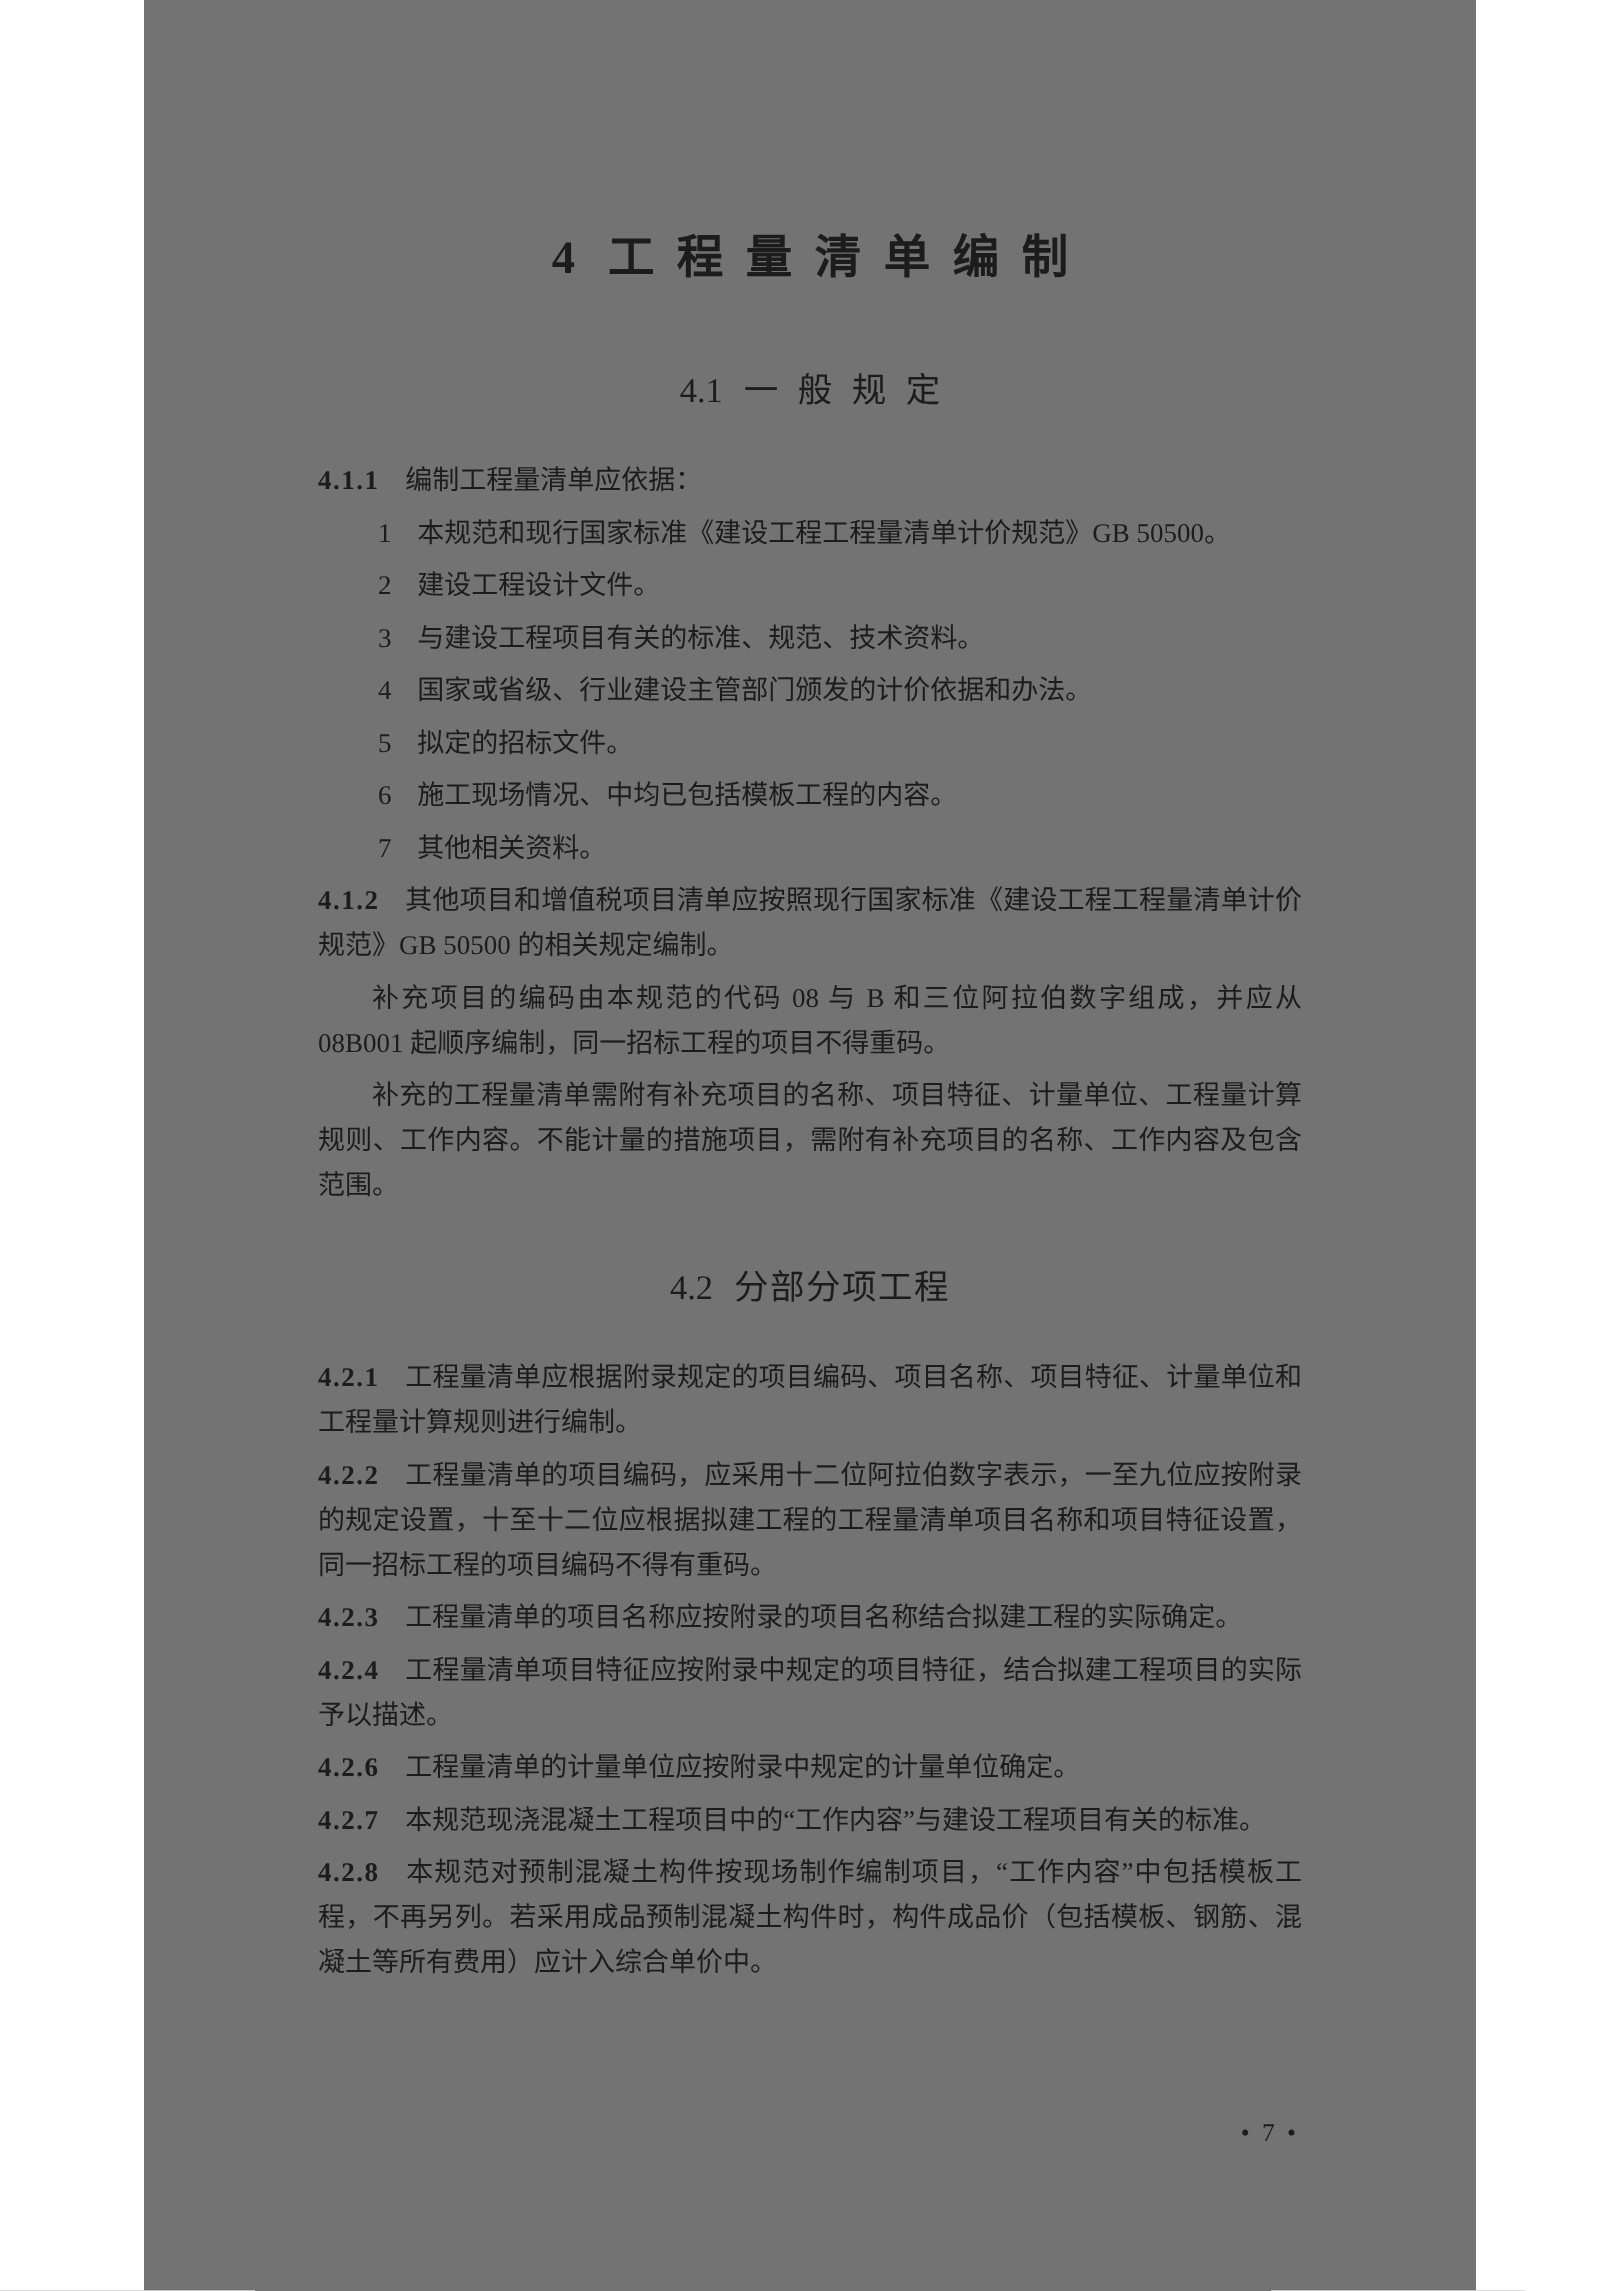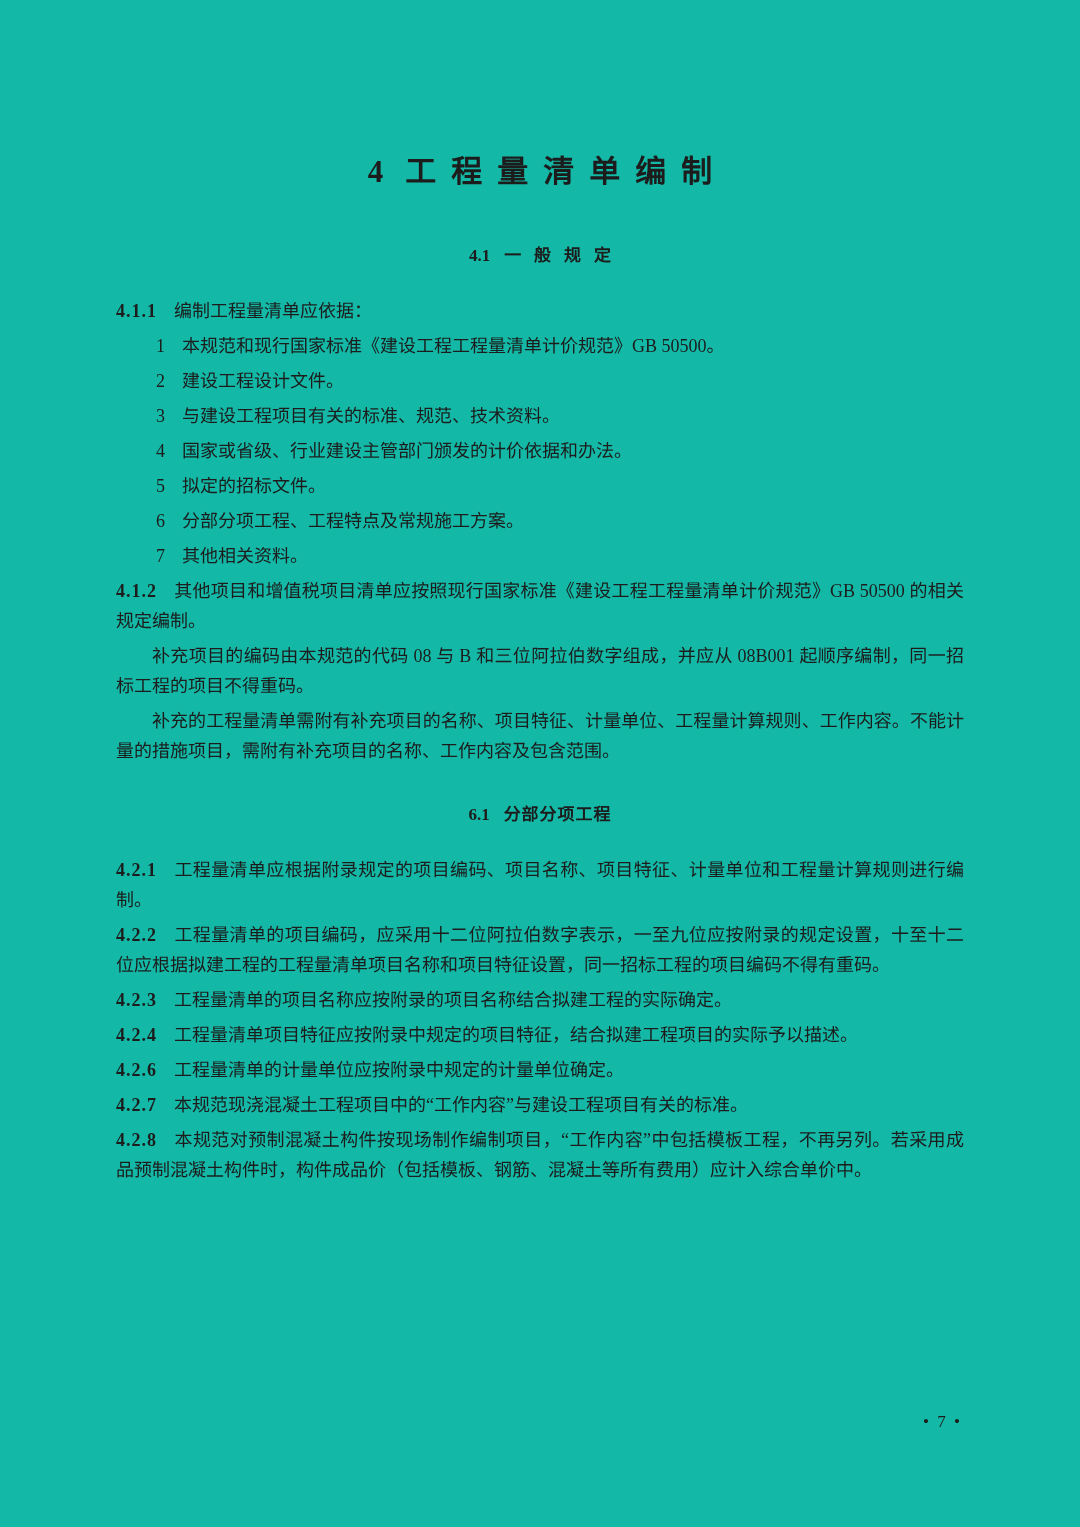--- a/index.html
+++ b/index.html
@@ -2,24 +2,24 @@
 <html lang="zh-CN"><head>
 <meta charset="utf-8">
 <style>
   html, body {
     margin: 0;
     padding: 0;
     background: #ffffff;
   }
   .page {
     position: relative;
-    width: 1080px;
+    width: 888px;
     height: 1527px;
     margin: 0 auto;
-    background: #14b8a6;
+    background: #737373;
     box-sizing: border-box;
     padding: 146px 116px 0 116px;
     color: #1c1c1c;
     font-family: "Liberation Serif", "DejaVu Serif", serif;
     overflow: hidden;
   }
   .chapter-title {
     margin: 0 0 50px 0;
     text-align: center;
     font-size: 31px;
@@ -30,22 +30,22 @@
     margin-right: 22px;
     letter-spacing: 0;
   }
   .chapter-title .chapter-text {
     letter-spacing: 15px;
     margin-right: -15px; 
   }
   .section-heading {
     margin: 34px 0 30px 0;
     text-align: center;
-    font-size: 17px;
-    font-weight: bold;
+    font-size: 23px;
+    font-weight: normal;
     white-space: nowrap;
   }
   .section-heading .sec-num {
     margin-right: 14px;
   }
   .section-heading.spaced .sec-text {
     letter-spacing: 13px;
     margin-right: -13px;
   }
   .section-heading.tight .sec-text {
@@ -91,32 +91,32 @@
 
   <div class="body-text">
 
     <p class="clause"><span class="clause-num">4.1.1</span><span>编制工程量清单应依据：</span></p>
 
     <p class="sub-item"><span class="item-num">1</span><span>本规范和现行国家标准《建设工程工程量清单计价规范》GB 50500。</span></p>
     <p class="sub-item"><span class="item-num">2</span><span>建设工程设计文件。</span></p>
     <p class="sub-item"><span class="item-num">3</span><span>与建设工程项目有关的标准、规范、技术资料。</span></p>
     <p class="sub-item"><span class="item-num">4</span><span>国家或省级、行业建设主管部门颁发的计价依据和办法。</span></p>
     <p class="sub-item"><span class="item-num">5</span><span>拟定的招标文件。</span></p>
-    <p class="sub-item"><span class="item-num">6</span><span>分部分项工程、工程特点及常规施工方案。</span></p>
+    <p class="sub-item"><span class="item-num">6</span><span>施工现场情况、中均已包括模板工程的内容。</span></p>
     <p class="sub-item"><span class="item-num">7</span><span>其他相关资料。</span></p>
 
     <p class="clause"><span class="clause-num">4.1.2</span><span>其他项目和增值税项目清单应按照现行国家标准《建设工程工程量清单计价规范》GB 50500 的相关规定编制。</span></p>
 
 
     <p class="indent-para">补充项目的编码由本规范的代码 08 与 B 和三位阿拉伯数字组成，并应从 08B001 起顺序编制，同一招标工程的项目不得重码。</p>
     <p class="indent-para">补充的工程量清单需附有补充项目的名称、项目特征、计量单位、工程量计算规则、工作内容。不能计量的措施项目，需附有补充项目的名称、工作内容及包含范围。</p>
 
   </div>
 
-  <h2 class="section-heading tight"><span class="sec-num">6.1</span><span class="sec-text">分部分项工程</span></h2>
+  <h2 class="section-heading tight"><span class="sec-num">4.2</span><span class="sec-text">分部分项工程</span></h2>
 
   <div class="body-text">
 
     <p class="clause"><span class="clause-num">4.2.1</span><span>工程量清单应根据附录规定的项目编码、项目名称、项目特征、计量单位和工程量计算规则进行编制。</span></p>
     <p class="clause"><span class="clause-num">4.2.2</span><span>工程量清单的项目编码，应采用十二位阿拉伯数字表示，一至九位应按附录的规定设置，十至十二位应根据拟建工程的工程量清单项目名称和项目特征设置，同一招标工程的项目编码不得有重码。</span></p>
     <p class="clause"><span class="clause-num">4.2.3</span><span>工程量清单的项目名称应按附录的项目名称结合拟建工程的实际确定。</span></p>
     <p class="clause"><span class="clause-num">4.2.4</span><span>工程量清单项目特征应按附录中规定的项目特征，结合拟建工程项目的实际予以描述。</span></p>
     <p class="clause"><span class="clause-num">4.2.6</span><span>工程量清单的计量单位应按附录中规定的计量单位确定。</span></p>
     <p class="clause"><span class="clause-num">4.2.7</span><span>本规范现浇混凝土工程项目中的“工作内容”与建设工程项目有关的标准。</span></p>
     <p class="clause"><span class="clause-num">4.2.8</span><span>本规范对预制混凝土构件按现场制作编制项目，“工作内容”中包括模板工程，不再另列。若采用成品预制混凝土构件时，构件成品价（包括模板、钢筋、混凝土等所有费用）应计入综合单价中。</span></p>

